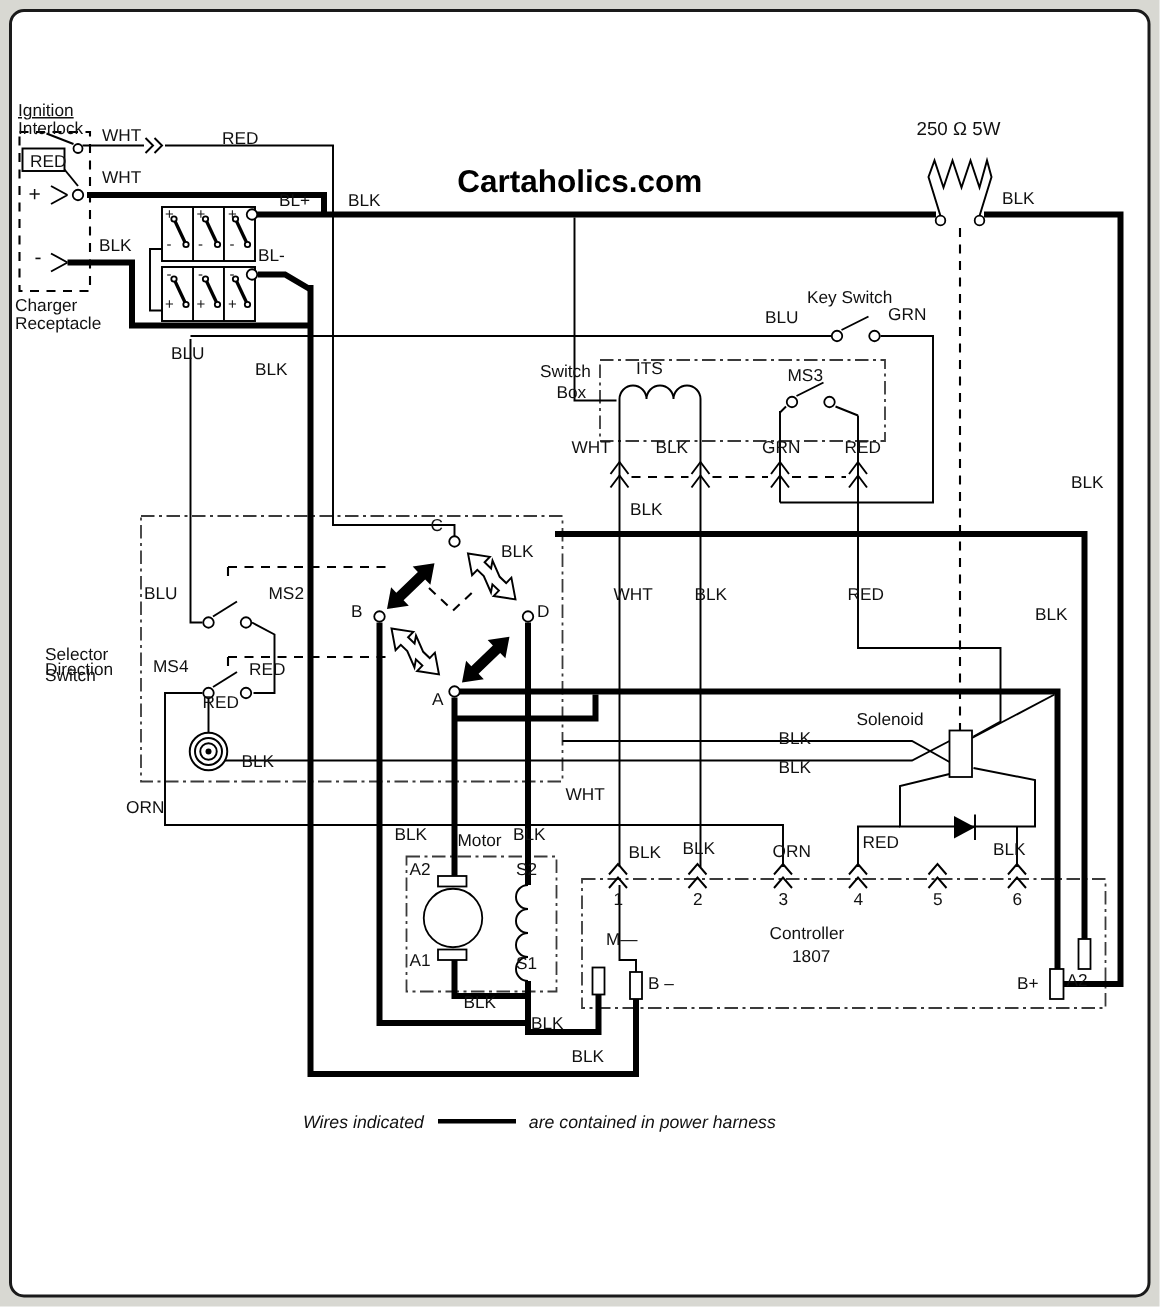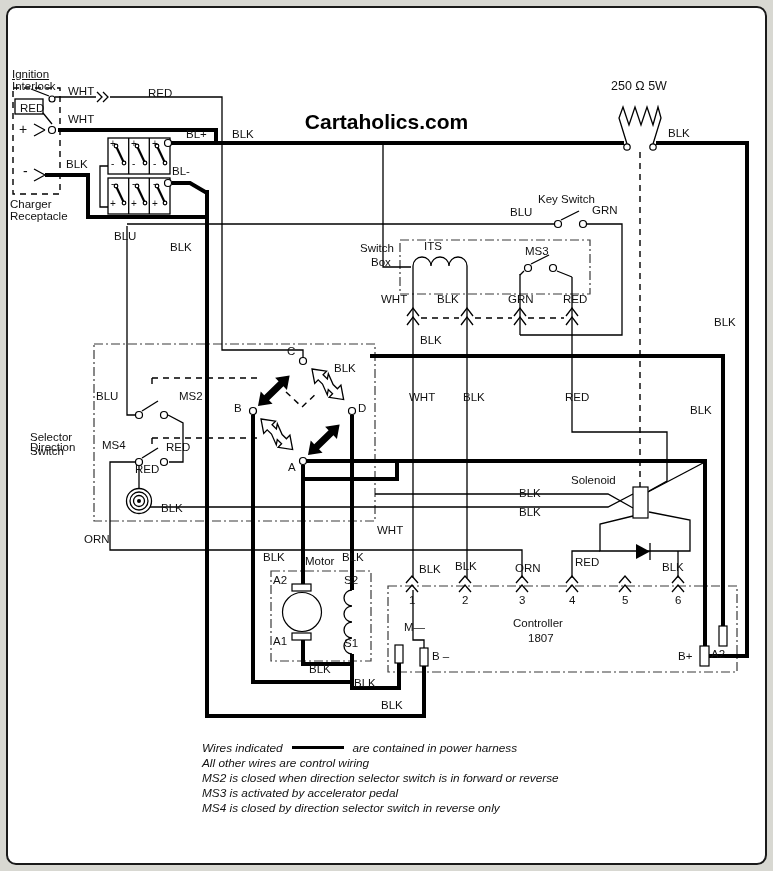--- a/index.html
+++ b/index.html
@@ -307,19 +307,13 @@
     <div class="label" style="left: 131px; top: 199px; font-size: 10px;">+</div>
     <div class="label" style="left: 152px; top: 199px; font-size: 10px;">+</div>
   </div>
 
 <div id="notes">
   <div class="note-line">
     <span>Wires indicated</span>
     <span class="bar"></span>
     <span>are contained in power harness</span>
   </div>
-  <div id="note-lines">
-      <div class="note-line">All other wires are control wiring</div>
-      <div class="note-line">MS2 is closed when direction selector switch is in forward or reverse</div>
-      <div class="note-line">MS3 is activated by accelerator pedal</div>
-      <div class="note-line">MS4 is closed by direction selector switch in reverse only</div>
-    </div>
 </div>
 
 </body></html>

